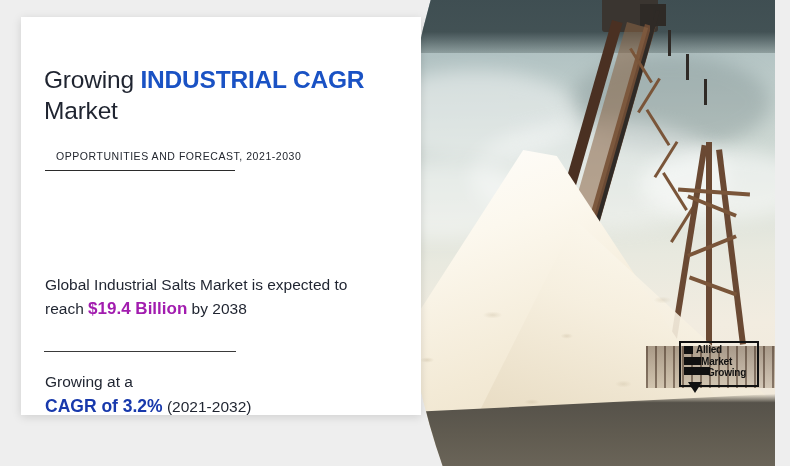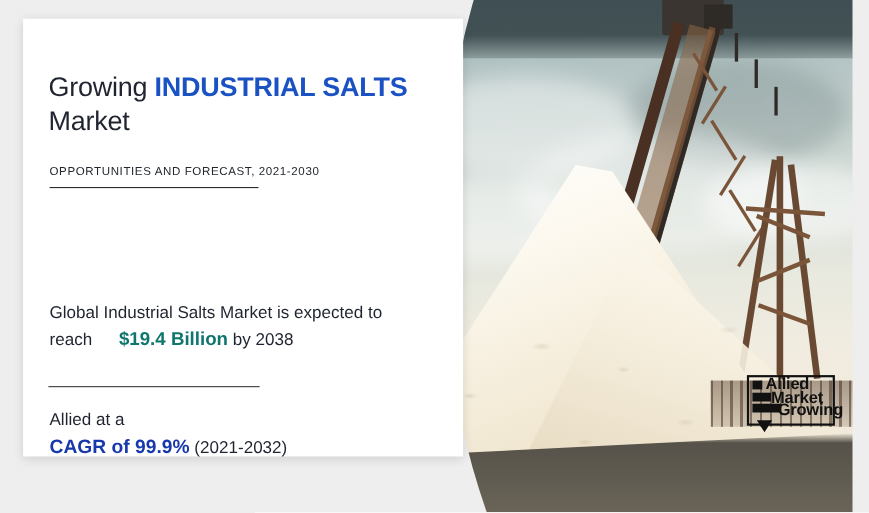--- a/index.html
+++ b/index.html
@@ -177,21 +177,21 @@
     line-height: 31px;
     color: #1f2430;
     letter-spacing: -0.2px;
   }
   .headline .hl-strong {
     font-weight: bold;
     color: #1a52c4;
   }
   .subtitle {
     position: absolute;
-    left: 24px;
+    left: 35px;
     top: 133px;
     font-size: 10.5px;
     letter-spacing: 0.55px;
     color: #23272f;
   }
   .rule {
     position: absolute;
     height: 1px;
     background: #2b2b2b;
   }
@@ -202,23 +202,22 @@
     position: absolute;
     left: 24px;
     top: 256px;
     width: 310px;
     font-size: 15.5px;
     line-height: 24px;
     color: #1f2430;
   }
   .stat-block .amount {
     font-weight: bold;
-    color: #0f766e;
+    color: #a21caf;
     font-size: 17px;
-    margin-left: 20px;
   }
   .cagr-block {
     position: absolute;
     left: 24px;
     top: 353px;
     width: 320px;
     font-size: 15.5px;
     line-height: 24px;
     color: #1f2430;
   }
@@ -252,21 +251,21 @@
     border-top: 11px solid #111111;
   }
   .logo-bars { position: absolute; left: 5px; top: 5px; }
   .logo-bar { background: #111111; margin-bottom: 2.5px; height: 8px; }
   .lb1 { width: 9px; }
   .lb2 { width: 17px; }
   .lb3 { width: 26px; }
   .logo-text {
     position: absolute;
     left: 17px; top: 3px;
-    font-size: 15px;
+    font-size: 10px;
     font-weight: bold;
     line-height: 11.5px;
     color: #111111;
     letter-spacing: -0.2px;
   }
   .logo-text span { display: block; }
   .logo-text .l2 { margin-left: 5px; }
   .logo-text .l3 { margin-left: 11px; }
 </style>
 </head>
@@ -319,30 +318,30 @@
     <div class="salt-mound2"></div>
     <div class="salt-texture"></div>
     <div class="far-structure"></div>
     <div class="ground"></div>
   </div>
 
   <div class="right-strip"></div>
 
   <div class="card">
 
-    <div class="headline"><span>Growing </span><span class="hl-strong">INDUSTRIAL SALTS</span><span> Market</span></div>
+    <div class="headline"><span>Growing </span><span class="hl-strong">INDUSTRIAL CAGR</span><span> Market</span></div>
 
     <div class="subtitle">OPPORTUNITIES AND FORECAST, 2021-2030</div>
     <div class="rule rule-1"></div>
 
     <div class="stat-block"><span>Global  Industrial Salts Market is expected to reach </span><span class="amount">$19.4 Billion</span><span> by 2038</span></div>
 
     <div class="rule rule-2"></div>
 
-    <div class="cagr-block"><span>Allied at a</span><br><span class="cagr">CAGR of 99.9%</span><span> (2021-2032)</span></div>
+    <div class="cagr-block"><span>Growing at a</span><br><span class="cagr">CAGR of 3.2%</span><span> (2021-2032)</span></div>
   </div>
 
   <div class="logo">
     <div class="logo-bubble"></div>
     <div class="logo-tail"></div>
     <div class="logo-bars">
       <div class="logo-bar lb1"></div>
       <div class="logo-bar lb2"></div>
       <div class="logo-bar lb3"></div>
     </div>

